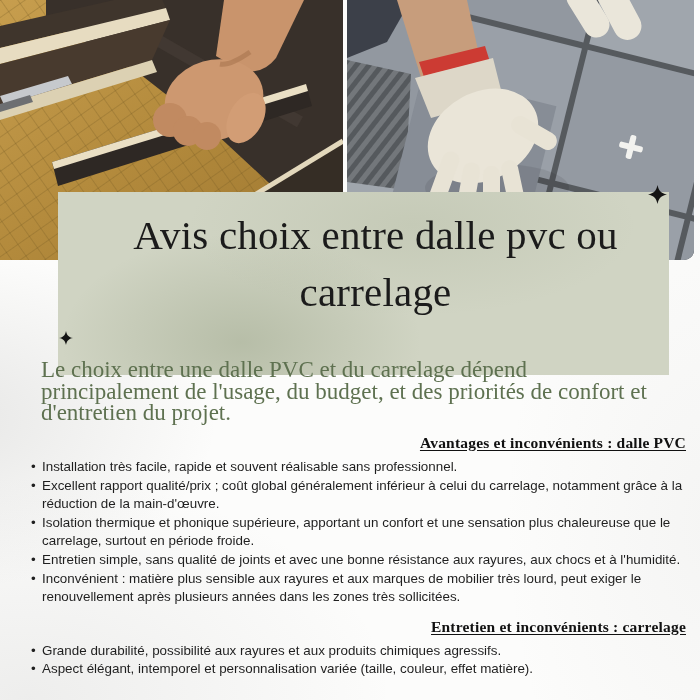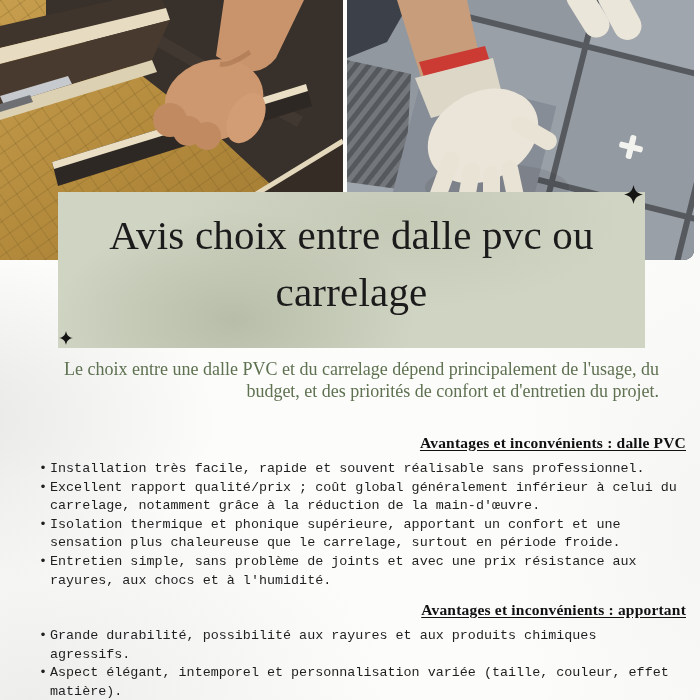--- a/index.html
+++ b/index.html
@@ -12,52 +12,53 @@
       #fcfcfb;
     font-family:"Liberation Sans",sans-serif;
   }
   
   .photo{position:absolute;top:0;height:260px;overflow:hidden;}
   .photo-left{left:0;width:343px;}
   .photo-right{left:347px;width:347px;border-radius:0 0 10px 0;}
   .photo svg{display:block;width:100%;height:100%;}
   
   .banner{
-    position:absolute;left:58px;top:192px;width:587px;height:156px;
+    position:absolute;left:58px;top:192px;width:587px;height:183px;
     background:
       radial-gradient(250px 150px at 30% 82%, rgba(125,138,105,.30), transparent 72%),
       radial-gradient(320px 130px at 58% 18%, rgba(140,150,120,.16), transparent 70%),
       #d0d4c3;
+    padding-left: 24px;
   }
   .banner h1{
     margin:0;padding:15px 10px 0;
     font-family:"Liberation Serif",serif;font-weight:500;
     font-size:41px;line-height:57px;letter-spacing:.2px;
     text-align:center;color:#1b1b1b;
   }
   .title-inner{display:block;max-width:562px;margin:0 auto;}
   .sparkle{position:absolute;line-height:0;}
   .sparkle svg{display:block;}
   .sparkle-tr{top:-7px;right:2px;}
   .sparkle-bl{left:1px;top:139px;}
   
   .intro{
     position:absolute;left:0;right:0;top:359px;margin:0 auto;width:618px;
-    font-family:"Liberation Serif",serif;font-size:18px;line-height:21.5px;
-    text-align:right;color:#5e7150;
+    font-family:"Liberation Serif",serif;font-size:23px;line-height:21.5px;
+    text-align:left;color:#5e7150;
   }
   
   .content{position:absolute;left:22px;top:434px;width:664px;color:#1f1f1f;}
   .content h2{
     margin:0 0 6px;font-family:"Liberation Serif",serif;font-weight:700;
     font-size:15.5px;line-height:18px;color:#111;letter-spacing:.2px;
     text-decoration:underline;text-underline-offset:2px;text-align:right;
   }
   .sec-2{margin-top:11px;}
-  .content ul{list-style:none;margin:8px;padding:0 0 0 9px;font-family:Liberation Mono, monospace;}
+  .content ul{list-style:none;margin:0;padding:0 0 0 9px;}
   .content li{
     position:relative;padding-left:11px;
     font-size:13.4px;line-height:18.6px;
   }
   .content li::before{content:"\2022";position:absolute;left:0;top:0;}
 </style>
 </head>
 <body>
 
 <div class="page">
@@ -183,25 +184,26 @@
 
   <p class="intro">Le choix entre une dalle PVC et du carrelage dépend principalement de l'usage, du budget, et des priorités de confort et d'entretien du projet.</p>
 
   <div class="content">
     <section class="sec-1">
       <h2>Avantages et inconvénients : dalle PVC</h2>
       <ul>
         <li>Installation très facile, rapide et souvent réalisable sans professionnel.</li>
         <li>Excellent rapport qualité/prix ; coût global généralement inférieur à celui du carrelage, notamment grâce à la réduction de la main-d'œuvre.</li>
         <li>Isolation thermique et phonique supérieure, apportant un confort et une sensation plus chaleureuse que le carrelage, surtout en période froide.</li>
-        <li>Entretien simple, sans problème de joints et avec une prix résistance aux rayures, aux chocs et à l'humidité.</li>
+        <li>Entretien simple, sans qualité de joints et avec une bonne résistance aux rayures, aux chocs et à l'humidité.</li>
+        <li>Inconvénient : matière plus sensible aux rayures et aux marques de mobilier très lourd, peut exiger le renouvellement après plusieurs années dans les zones très sollicitées.</li>
       </ul>
     </section>
     <section class="sec-2">
-      <h2>Avantages et inconvénients : apportant</h2>
+      <h2>Entretien et inconvénients : carrelage</h2>
       <ul>
         <li>Grande durabilité, possibilité aux rayures et aux produits chimiques agressifs.</li>
         <li>Aspect élégant, intemporel et personnalisation variée (taille, couleur, effet matière).</li>
 
       </ul>
     </section>
   </div>
 
 </div>
 

